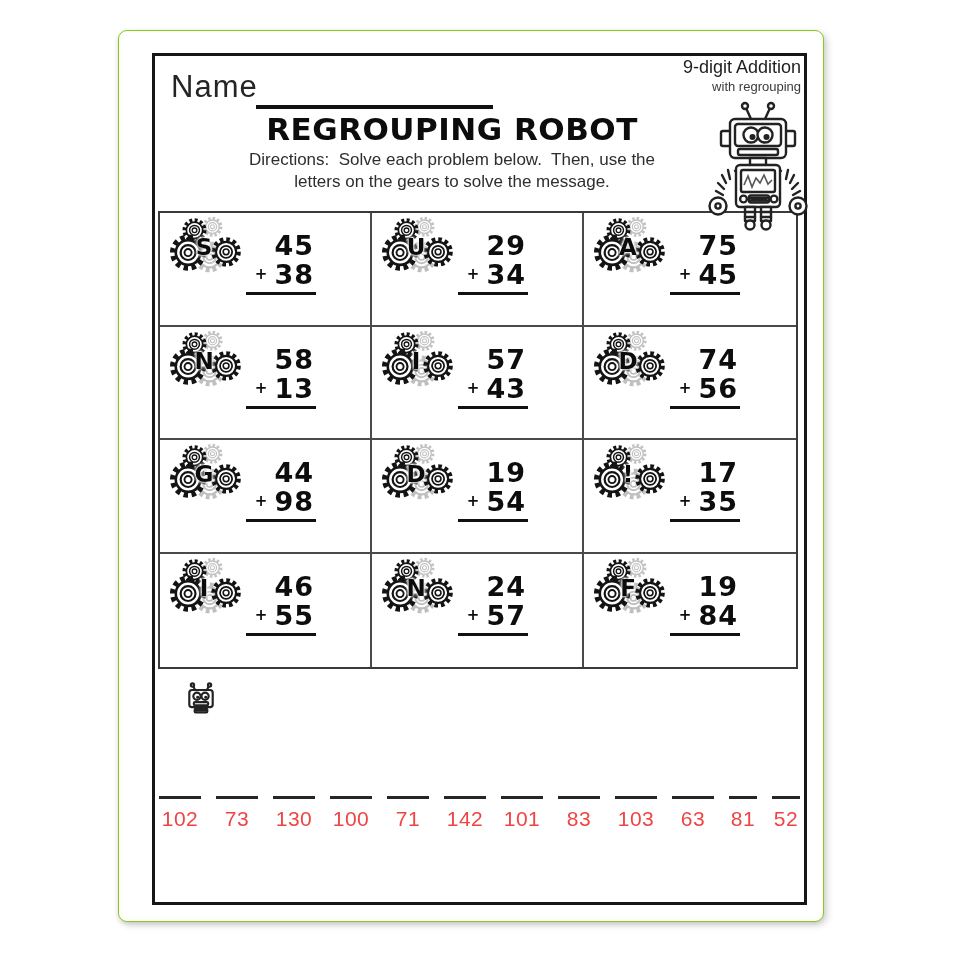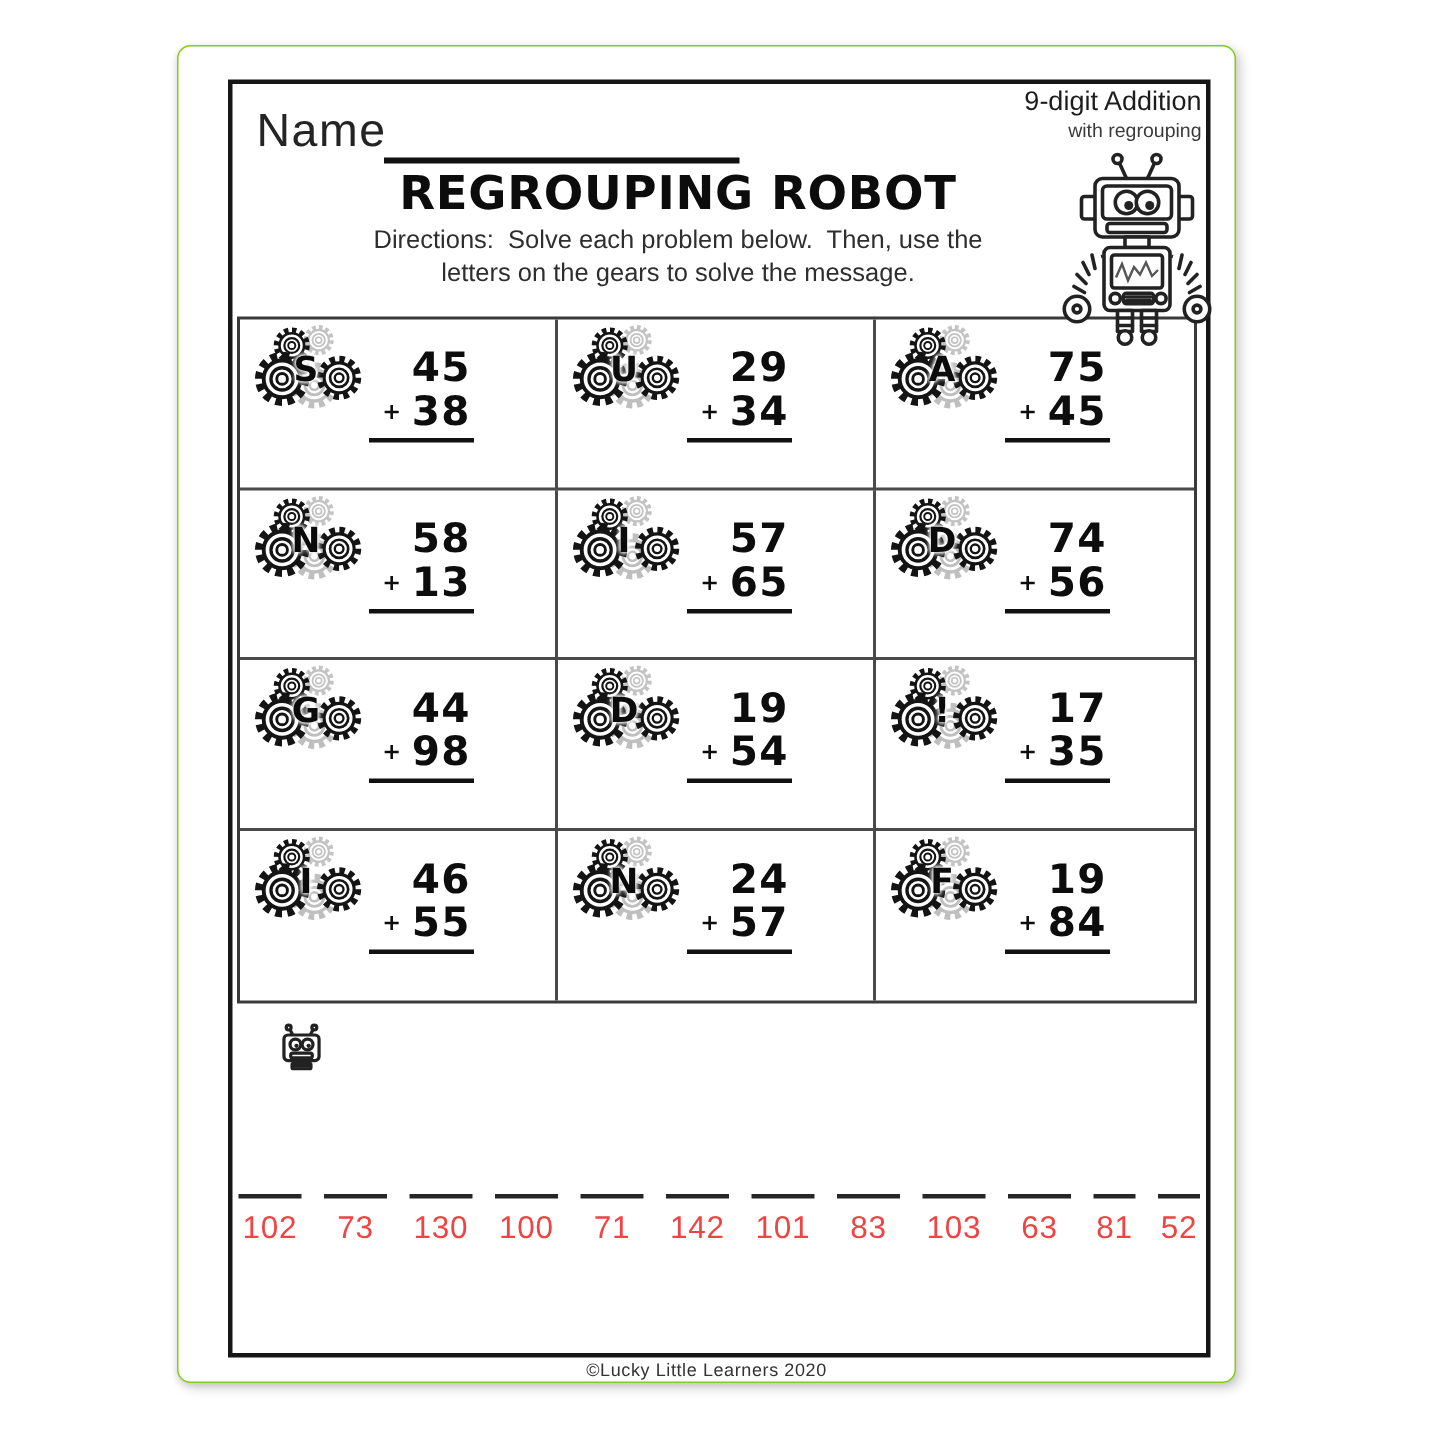--- a/index.html
+++ b/index.html
@@ -204,21 +204,21 @@
     <div class="gears">
       <svg viewBox="0 0 104 92">
             <use href="#gearcluster"></use>
           </svg>
       <span class="gear-letter">I</span>
     </div>
     <div class="prob">
       <div class="num-top">57</div>
       <div class="row2">
         <span class="plus">+</span>
-        <span class="num-bottom">65</span>
+        <span class="num-bottom">43</span>
       </div>
       <div class="sumline"></div>
     </div>
   </div>
 
   <div class="cell">
     <div class="gears">
       <svg viewBox="0 0 104 92">
             <use href="#gearcluster"></use>
           </svg>
@@ -409,14 +409,13 @@
     <div class="blank-line"></div>
     <div class="blank-num">81</div>
   </div>
 
   <div class="blank short">
     <div class="blank-line"></div>
     <div class="blank-num">52</div>
   </div>
 </div>
 
-  <div class="footer">©Lucky Little Learners 2020</div>
 </div>
 
 </body></html>

